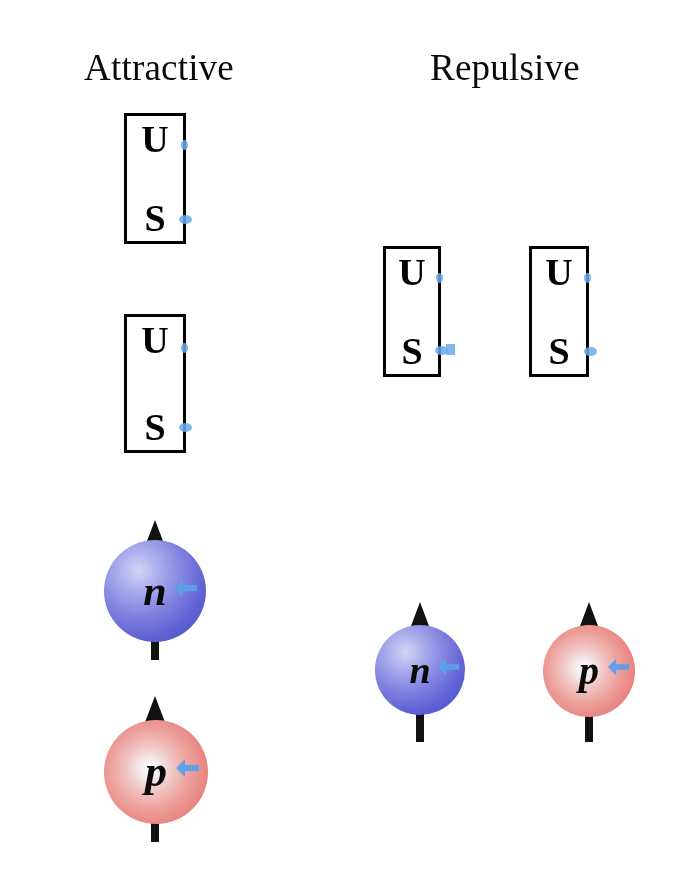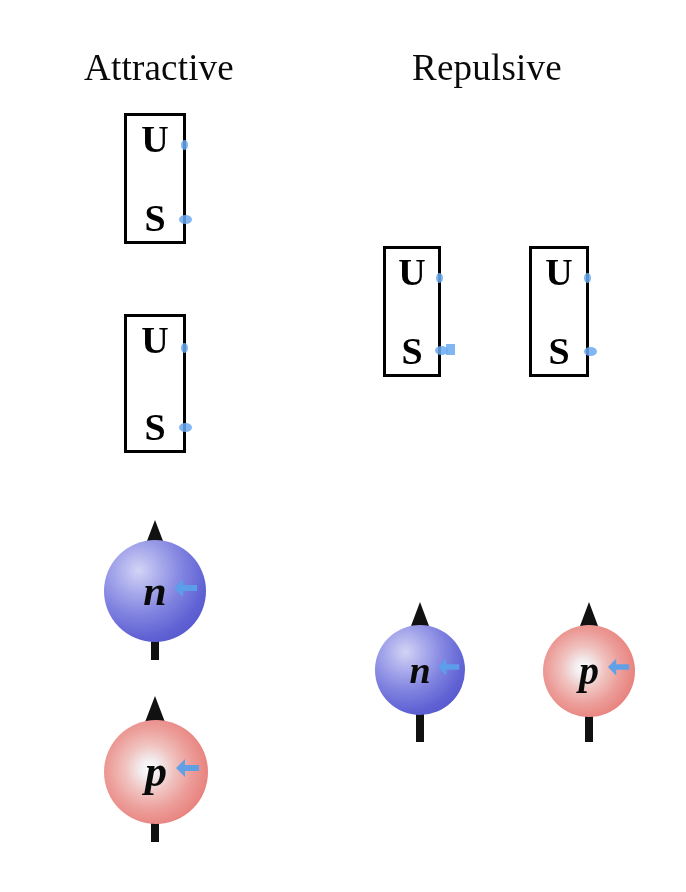--- a/index.html
+++ b/index.html
@@ -29,21 +29,21 @@
     position: absolute;
     font-family: "Liberation Serif", "DejaVu Serif", serif;
     font-size: 37px;
     font-weight: 400;
     letter-spacing: 0.2px;
     color: #0a0a0a;
     white-space: nowrap;
     line-height: 1;
   }
   #title-attractive { left: 84px;  top: 49px; }
-  #title-repulsive  { left: 412px; top: 49px; }
+  #title-repulsive  { left: 430px; top: 49px; }
 
   
   .magnet {
     position: absolute;
     box-sizing: border-box;
     background: #ffffff;
     border: 3px solid #000000;
   }
   .magnet .pole {
     position: absolute;

